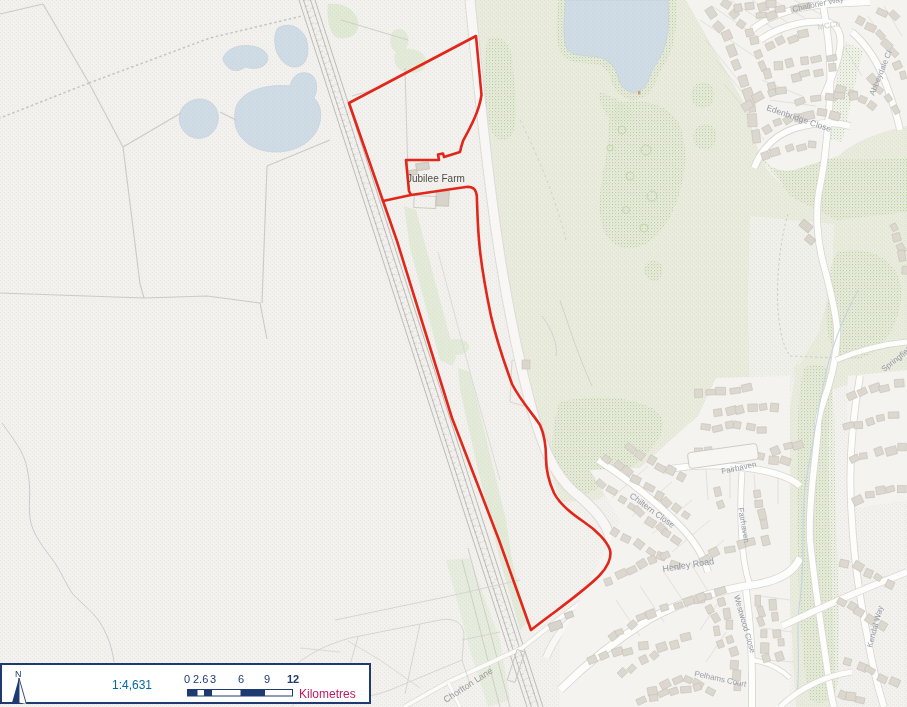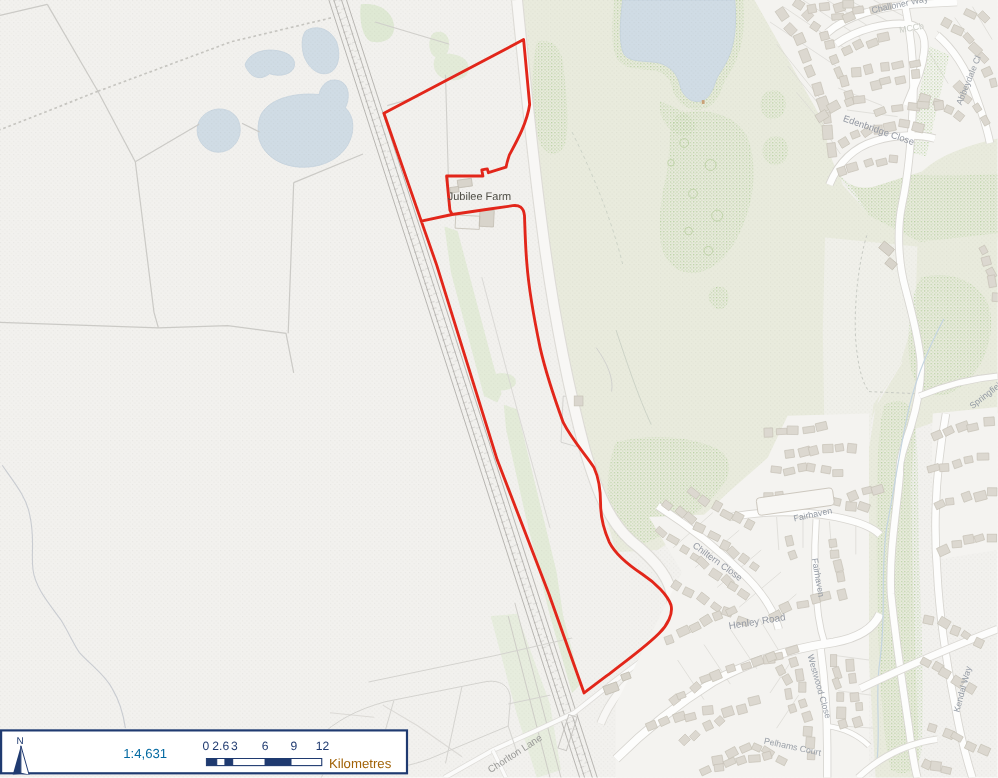--- a/index.html
+++ b/index.html
@@ -569,27 +569,27 @@
   </svg>
 
   <div style="position:absolute;left:60px;top:13px;width:90px;text-align:right;font:12px 'Liberation Sans',sans-serif;color:#0369a1;">1:4,631</div>
 
   <div style="position:absolute;left:0;top:8px;font:11px 'Liberation Sans',sans-serif;color:#1f3a70;">
     <span style="position:absolute;left:182px;">0</span>
     <span style="position:absolute;left:191px;">2.6</span>
     <span style="position:absolute;left:208px;">3</span>
     <span style="position:absolute;left:236px;">6</span>
     <span style="position:absolute;left:262px;">9</span>
-    <span style="position:absolute;left:285px;">12</span>
+    <span style="position:absolute;left:285px;font-weight:bold;">12</span>
   </div>
 
   <svg width="200" height="12" viewBox="0 0 200 12" style="position:absolute;left:185px;top:24px;">
     <rect x="0.5" y="0.5" width="105" height="6.5" fill="#ffffff" stroke="#1f3a70" stroke-width="1"></rect>
     <rect x="0.5" y="0.5" width="9.5" height="6.5" fill="#1f3a70"></rect>
     <rect x="17" y="0.5" width="7.5" height="6.5" fill="#1f3a70"></rect>
     <rect x="53.5" y="0.5" width="24.5" height="6.5" fill="#1f3a70"></rect>
     <line x1="10" y1="0.5" x2="10" y2="7" stroke="#1f3a70" stroke-width="1"></line>
     <line x1="24.5" y1="0.5" x2="24.5" y2="7" stroke="#1f3a70" stroke-width="1"></line>
   </svg>
 
-  <div style="position:absolute;left:297px;top:22px;font:12px 'Liberation Sans',sans-serif;color:#a16207;">Kilometres</div>
+  <div style="position:absolute;left:297px;top:22px;font:12px 'Liberation Sans',sans-serif;color:#be185d;">Kilometres</div>
 </div>
 </div>
 
 </body></html>

